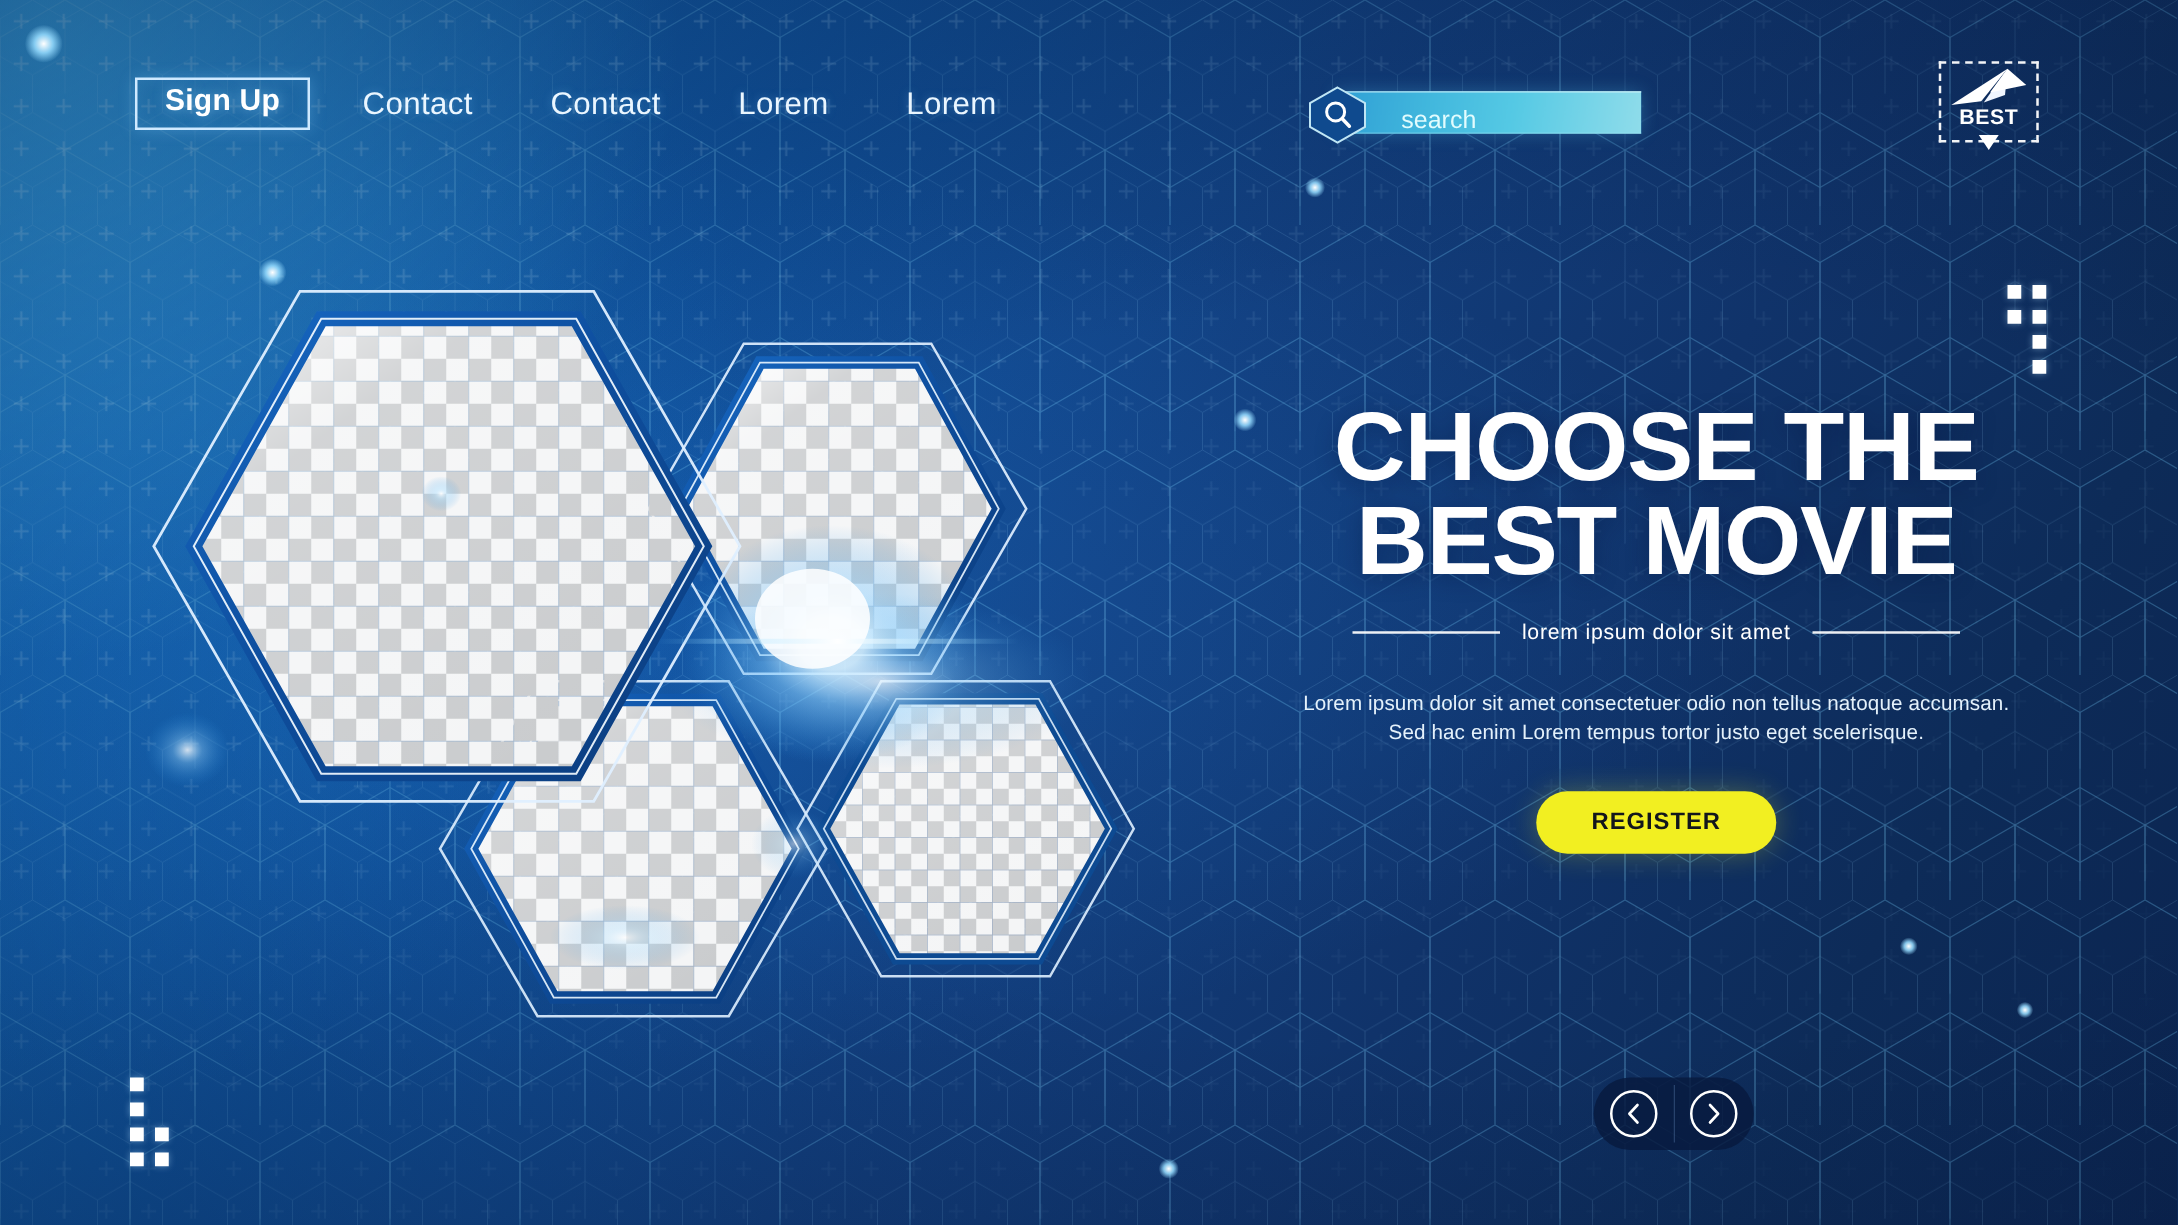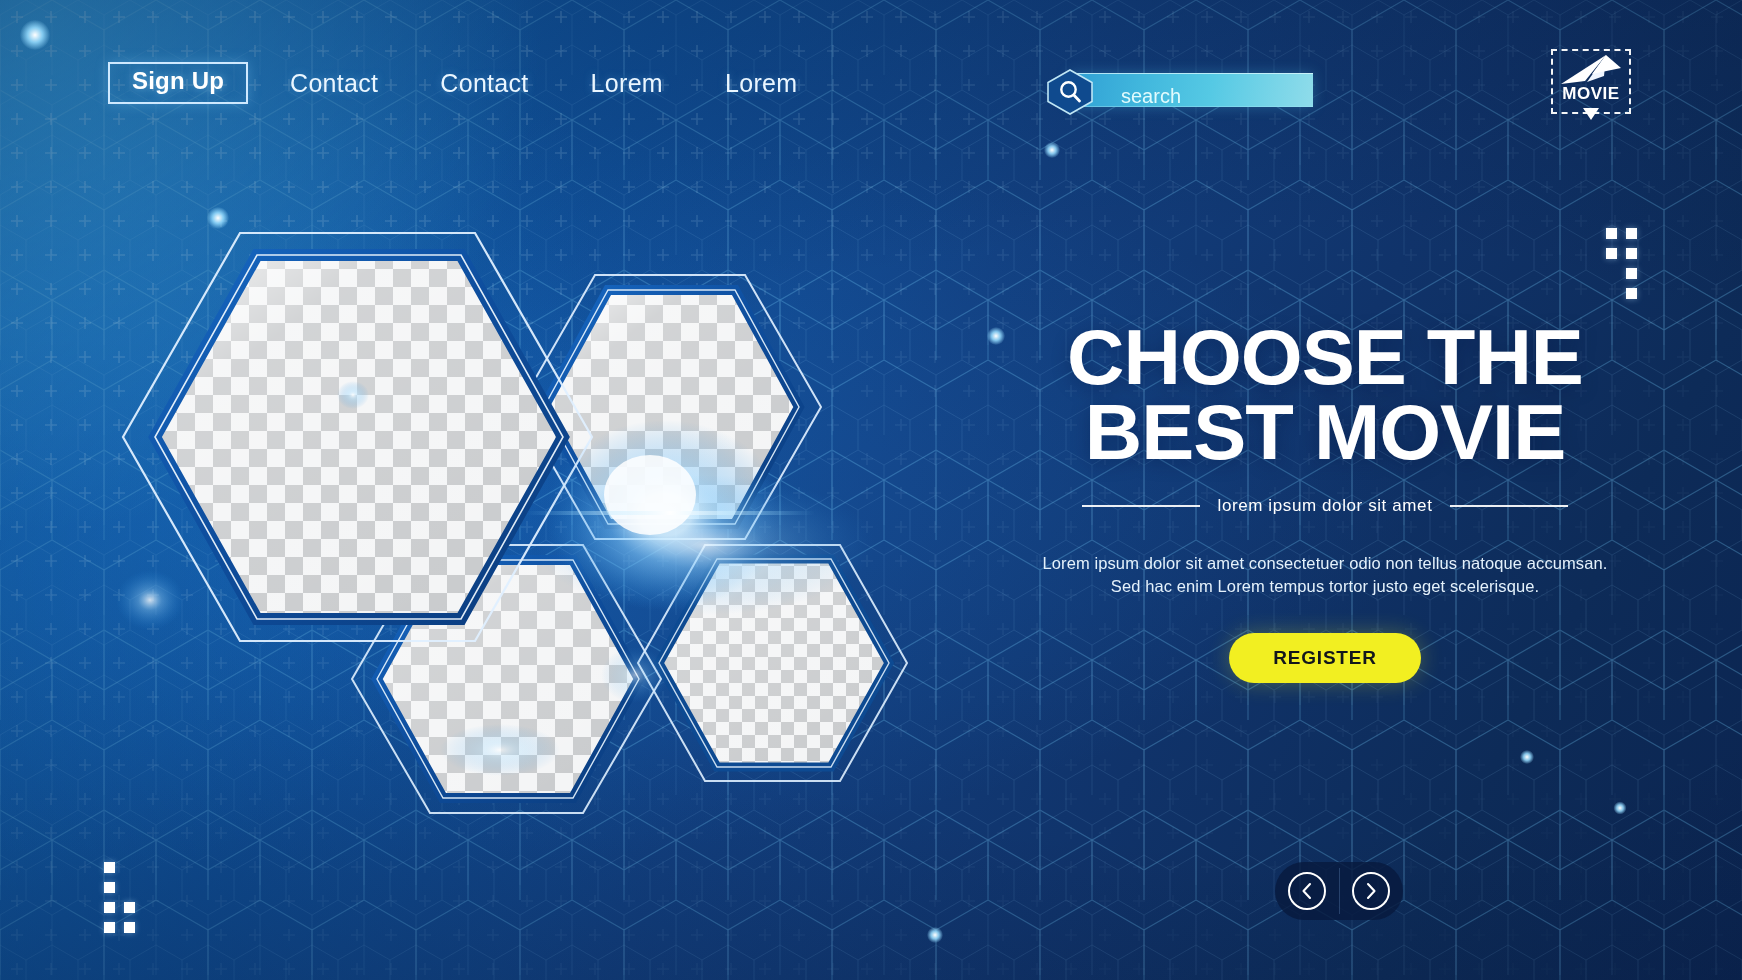--- a/index.html
+++ b/index.html
@@ -324,21 +324,21 @@
       </svg>
     </div>
 
     <div id="logo-wrap">
       <div id="logo-box"></div>
       <svg id="logo-plane" viewBox="0 0 64 36">
         <path d="M47 2 L2 31 L26 28 Z" fill="#ffffff"></path>
         <path d="M47 2 L28 29 L45 23 Z" fill="#f0f6ff"></path>
         <path d="M47 2 L33 21 L62 15 Z" fill="#ffffff"></path>
       </svg>
-      <div id="logo-text">MOVIE</div>
+      <div id="logo-text">BEST</div>
       <svg id="logo-caret" viewBox="0 0 18 14">
         <path d="M1 1 L17 1 L9 13 Z" fill="#ffffff"></path>
       </svg>
     </div>
   </div>
 
   <div id="content">
     <div id="headline">
       <span>CHOOSE THE</span>
       <span>BEST MOVIE</span>

